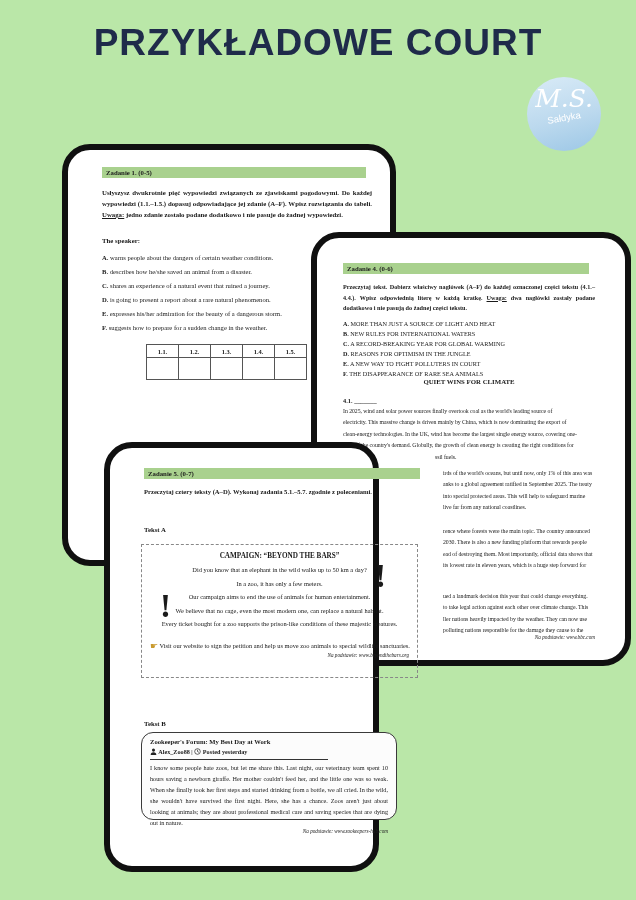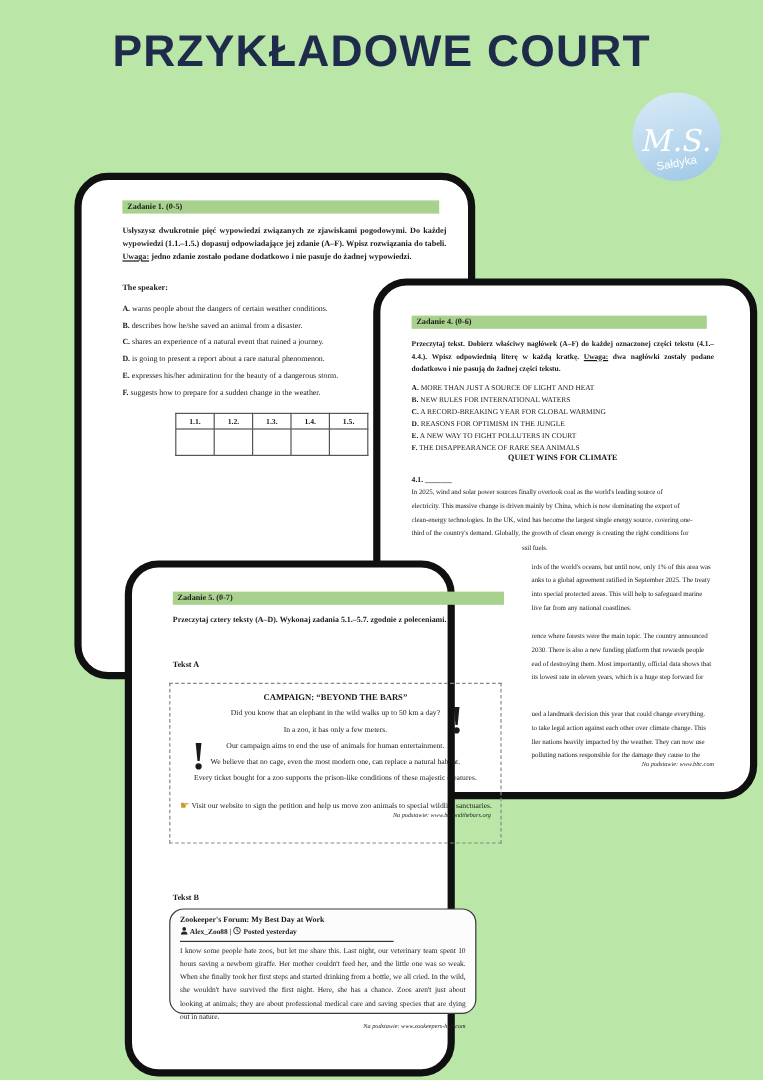--- a/index.html
+++ b/index.html
@@ -5,28 +5,28 @@
   html,body{margin:0;padding:0;}
   body{width:636px;height:900px;background:#bae7a8;position:relative;overflow:hidden;
        font-family:"Liberation Serif",serif;color:#1a1a1a;}
   .title{position:absolute;top:20px;left:0;width:636px;text-align:center;
          font-family:"Liberation Sans",sans-serif;font-weight:bold;font-size:37px;
          line-height:45px;color:#1f2b4a;letter-spacing:1px;}
   .logo{position:absolute;left:527px;top:77px;width:74px;height:74px;border-radius:50%;
         background:linear-gradient(165deg,#d9ebf7 0%,#bcd9ee 55%,#9cc7e6 100%);
         color:#fff;text-align:center;z-index:5;}
   .logo .initials{font-family:"DejaVu Serif",serif;font-style:italic;font-size:25px;
-                  margin-top:28px;line-height:26px;}
+                  margin-top:9px;line-height:26px;}
   .logo .name{font-family:"Liberation Sans",sans-serif;font-size:9.5px;
               transform:rotate(-10deg);margin-top:0px;}
   .page{position:absolute;background:#fff;border:6px solid #101010;border-radius:28px;
         box-sizing:border-box;}
   #page1{left:62px;top:144px;width:334px;height:422px;z-index:1;}
   #page2{left:311px;top:232px;width:320px;height:434px;z-index:2;}
-  #page3{left:104px;top:442px;width:275px;height:430px;z-index:3;margin-top:25px;}
+  #page3{left:104px;top:442px;width:275px;height:430px;z-index:3;}
   .abs{position:absolute;}
   .b{font-weight:bold;}
   .ul{text-decoration:underline;}
   .bar{background:#a9d18e;font-weight:bold;font-size:6.8px;line-height:7px;
        padding:2px 4px;box-sizing:border-box;color:#1c1c1c;}
   .ins{font-weight:bold;font-size:6.8px;line-height:11px;text-align:justify;}
   .opt,.hed{white-space:nowrap;overflow:hidden;font-size:6.6px;}
   .opt{line-height:14px;}
   .hed{line-height:10px;font-size:6.2px;}
   .ln{white-space:nowrap;overflow:hidden;font-size:5.8px;line-height:11.4px;letter-spacing:-0.05px;}

